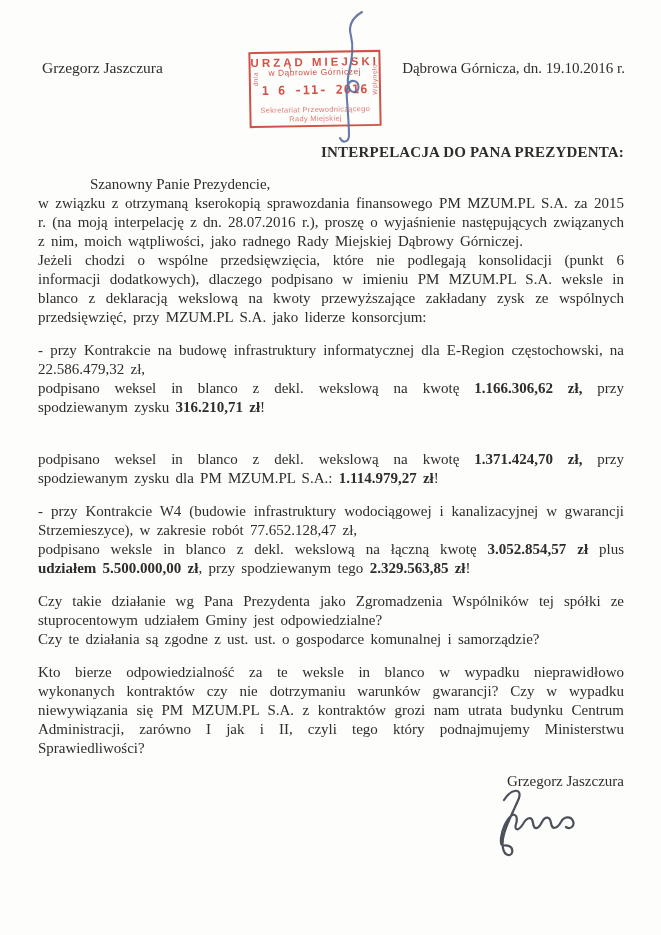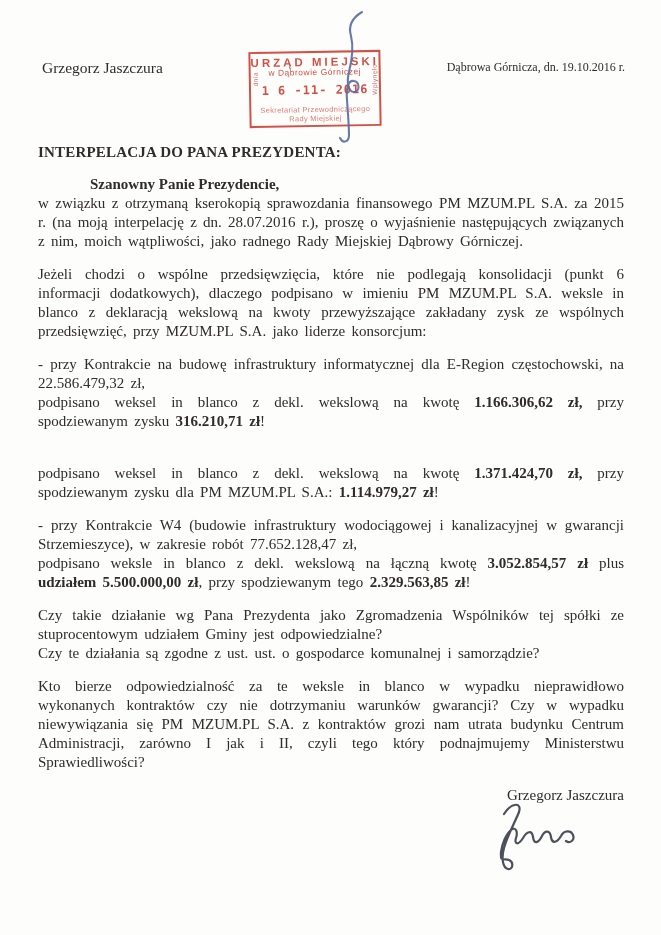--- a/index.html
+++ b/index.html
@@ -10,47 +10,47 @@
     --paper:#fdfdfc;
   }
   *{margin:0;padding:0;box-sizing:border-box;}
   html,body{background:#ffffff;}
   body{width:661px;height:935px;position:relative;overflow:hidden;
        font-family:"Liberation Serif", serif;color:var(--text);background:var(--paper);}
   .page{position:absolute;inset:0;}
 
   
   .sender{position:absolute;left:42px;top:58px;font-size:15.5px;line-height:20px;}
-  .dateline{position:absolute;right:36px;top:60px;font-size:12px;}
+  .dateline{position:absolute;right:36px;top:60px;font-size:15px;}
 
   
   .stamp{position:absolute;left:249px;top:51px;width:132px;height:76px;
          border:2.5px solid var(--stamp_red);color:var(--stamp_red);
          font-family:"Liberation Sans", sans-serif;text-align:center;
          transform:rotate(-1deg);opacity:.88;padding-top:3px;}
   .stamp-line1{font-size:11.5px;font-weight:bold;letter-spacing:3px;white-space:nowrap;}
   .stamp-line2{font-size:8.5px;margin-top:-1px;letter-spacing:.5px;}
   .stamp-date{font-family:"DejaVu Sans Mono", monospace;font-size:12px;font-weight:bold;
               letter-spacing:1px;margin-top:6px;white-space:nowrap;}
   .stamp-vert{position:absolute;font-size:6.5px;letter-spacing:.5px;
               writing-mode:vertical-rl;transform:rotate(180deg);opacity:.85;}
   .stamp-vert.left{left:1px;top:18px;}
   .stamp-vert.right{right:1px;top:12px;}
   .stamp-sec{font-size:7.5px;line-height:9px;margin-top:8px;opacity:.75;letter-spacing:.3px;}
 
   .flourish{position:absolute;left:322px;top:8px;width:54px;height:138px;pointer-events:none;}
 
   
   .content{position:absolute;left:38px;right:37px;top:143px;}
-  .title-block{text-align:left;font-weight:bold;font-size:15px;line-height:19px;
+  .title-block{text-align:right;font-weight:bold;font-size:15px;line-height:19px;
                letter-spacing:.2px;margin-bottom:13px;}
-  .greeting{font-weight:bold;text-indent:52px;font-size:15px;line-height:19px;}
+  .greeting{font-weight:normal;text-indent:52px;font-size:15px;line-height:19px;}
   .para{font-size:15px;line-height:19px;text-align:justify;word-spacing:2.5px;
         margin-bottom:14px;hyphens:none;}
-  .para.first{margin-bottom:14px;}
+  .para.first{margin-bottom:0;}
 
   
   .sig-block{text-align:right;margin-top:5px;}
   .sig-name{font-size:15px;display:inline-block;}
   .sig-scribble{display:block;margin:-4px 42px 0 auto;}
 </style>
 </head>
 <body>
 
 <div class="page">

